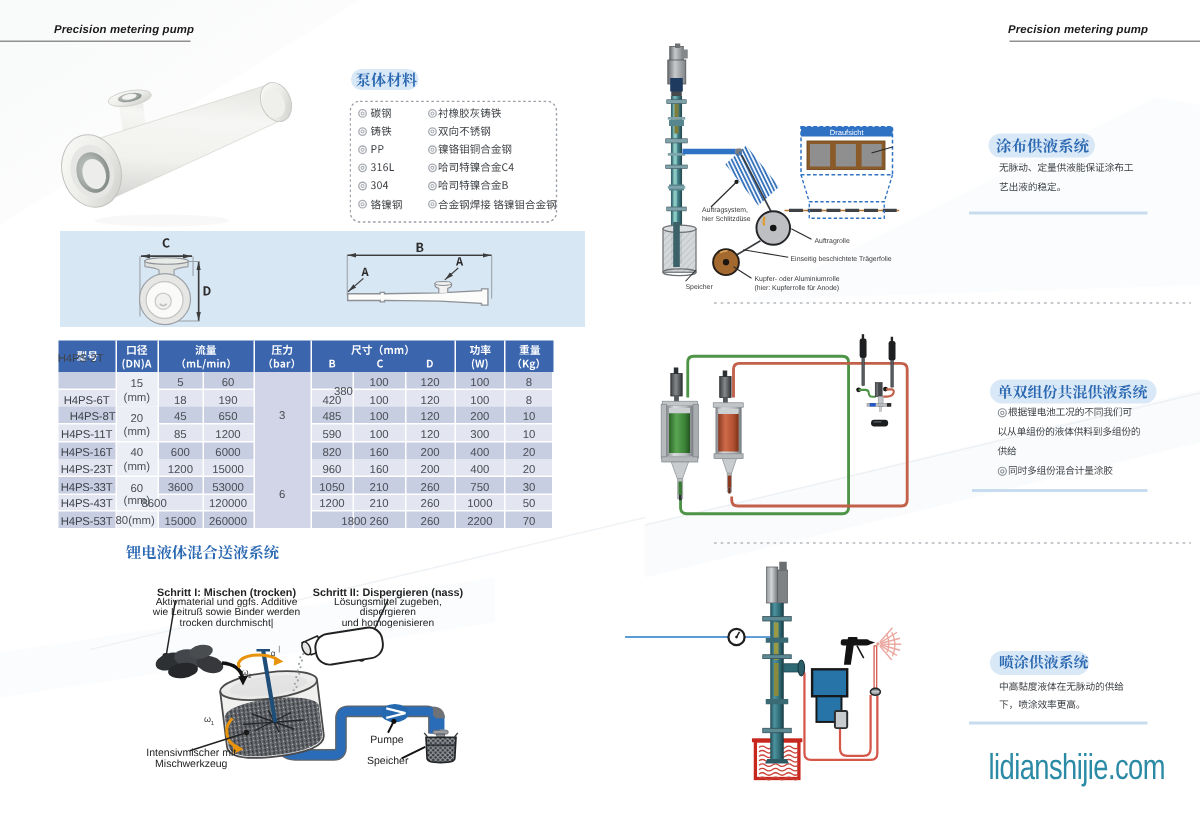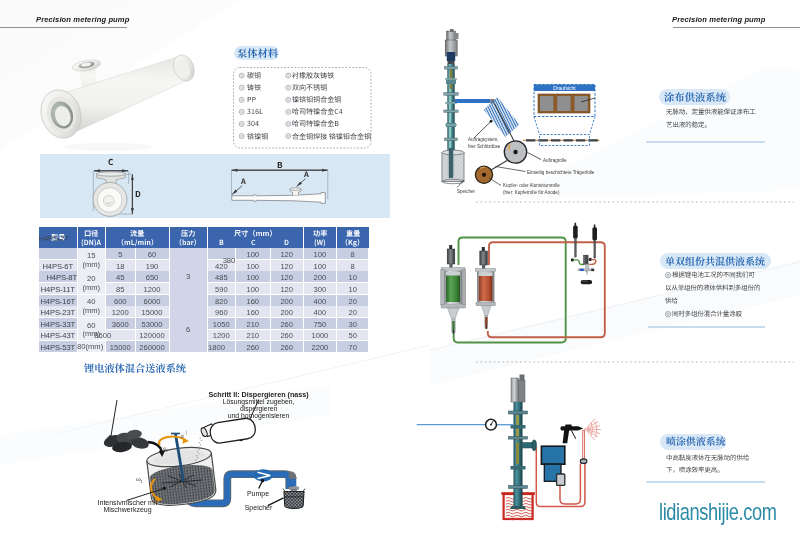--- a/index.html
+++ b/index.html
@@ -374,21 +374,21 @@
 <div class="ab" style="left:88px;top:331.41px;width:29.5px;text-align:center;font-size:7.6px;color:#4a4e55">8600</div>
 <div class="ab" style="left:135px;top:331.41px;width:34px;text-align:center;font-size:7.6px;color:#4a4e55">120000</div>
 <div class="ab" style="left:207.3px;top:331.41px;width:28.0px;text-align:center;font-size:7.6px;color:#4a4e55">1200</div>
 <div class="ab" style="left:235.3px;top:331.41px;width:34.89999999999998px;text-align:center;font-size:7.6px;color:#4a4e55">210</div>
 <div class="ab" style="left:270.2px;top:331.41px;width:33.10000000000002px;text-align:center;font-size:7.6px;color:#4a4e55">260</div>
 <div class="ab" style="left:303.3px;top:331.41px;width:33.19999999999999px;text-align:center;font-size:7.6px;color:#4a4e55">1000</div>
 <div class="ab" style="left:336.5px;top:331.41px;width:32.39999999999998px;text-align:center;font-size:7.6px;color:#4a4e55">50</div>
 <div class="ab" style="left:38.5px;top:343.04px;width:38.5px;text-align:center;font-size:7.6px;color:#3f434a;letter-spacing:-0.1px">H4PS-53T</div>
 <div class="ab" style="left:105.5px;top:343.04px;width:29.5px;text-align:center;font-size:7.6px;color:#4a4e55">15000</div>
 <div class="ab" style="left:135px;top:343.04px;width:34px;text-align:center;font-size:7.6px;color:#4a4e55">260000</div>
-<div class="ab" style="left:197px;top:343.04px;width:28.0px;text-align:right;font-size:7.6px;color:#4a4e55">1800</div>
+<div class="ab" style="left:222px;top:343.04px;width:28.0px;text-align:center;font-size:7.6px;color:#4a4e55">1800</div>
 <div class="ab" style="left:235.3px;top:343.04px;width:34.89999999999998px;text-align:center;font-size:7.6px;color:#4a4e55">260</div>
 <div class="ab" style="left:270.2px;top:343.04px;width:33.10000000000002px;text-align:center;font-size:7.6px;color:#4a4e55">260</div>
 <div class="ab" style="left:303.3px;top:343.04px;width:33.19999999999999px;text-align:center;font-size:7.6px;color:#4a4e55">2200</div>
 <div class="ab" style="left:336.5px;top:343.04px;width:32.39999999999998px;text-align:center;font-size:7.6px;color:#4a4e55">70</div>
 <div class="ab" style="left:77px;top:250.83px;width:28.5px;text-align:center;font-size:7.6px;color:#4a4e55">15</div>
 <div class="ab" style="left:77px;top:259.63px;width:28.5px;text-align:center;font-size:7.6px;color:#4a4e55">(mm)</div>
 <div class="ab" style="left:77px;top:274.09px;width:28.5px;text-align:center;font-size:7.6px;color:#4a4e55">20</div>
 <div class="ab" style="left:77px;top:282.89px;width:28.5px;text-align:center;font-size:7.6px;color:#4a4e55">(mm)</div>
 <div class="ab" style="left:77px;top:297.35px;width:28.5px;text-align:center;font-size:7.6px;color:#4a4e55">40</div>
 <div class="ab" style="left:77px;top:306.15px;width:28.5px;text-align:center;font-size:7.6px;color:#4a4e55">(mm)</div>
@@ -807,20 +807,26 @@
 
 <path d="M224,106.5 L244,106.5 L243.2,120.5 Q243.2,123.4 233.9,123.4 Q224.7,123.4 224.7,120.5 z" fill="url(#xhatch)" stroke="#222426" stroke-width="1.1"></path>
 <line x1="224" y1="111.8" x2="244" y2="111.8" stroke="#222426" stroke-width="0.8"></line>
 <line x1="225" y1="106.3" x2="222.8" y2="103.6" stroke="#3a3d40" stroke-width="0.9"></line>
 <line x1="243" y1="106.3" x2="245.2" y2="103.6" stroke="#3a3d40" stroke-width="0.9"></line>
 
 <line x1="66.5" y1="115.5" x2="103" y2="103.8" stroke="#222" stroke-width="1"></line>
 <line x1="198.7" y1="103.5" x2="202.4" y2="96" stroke="#111" stroke-width="1.3"></line>
 <line x1="207.8" y1="120.6" x2="223.5" y2="112.9" stroke="#111" stroke-width="1.2"></line>
 </svg>
+<div class="ab" style="left:86.0px;top:391.3px;width:130px;text-align:center;color:#222;line-height:7.0px">
+      <div style="font-weight:bold;font-size:7.2px;">Schritt I: Mischen (trocken)</div>
+      <div style="font-size:6.8px;">Aktivmaterial und ggfs. Additive</div>
+      <div style="font-size:6.8px;">wie Leitruß sowie Binder werden</div>
+      <div style="font-size:6.8px;">trocken durchmischt|</div>
+    </div>
 <div class="ab" style="left:193.6px;top:391.3px;width:130px;text-align:center;color:#222;line-height:7.0px">
       <div style="font-weight:bold;font-size:7.2px;">Schritt II: Dispergieren (nass)</div>
       <div style="font-size:6.8px;">Lösungsmittel zugeben,</div>
       <div style="font-size:6.8px;">dispergieren</div>
       <div style="font-size:6.8px;">und homogenisieren</div>
     </div>
 <div class="ab" style="left:62.5px;top:498.8px;width:130px;text-align:center;color:#222;line-height:7.6px">
       <div style="font-size:7.0px;">Intensivmischer mit</div>
       <div style="font-size:7.0px;">Mischwerkzeug</div>
     </div>

